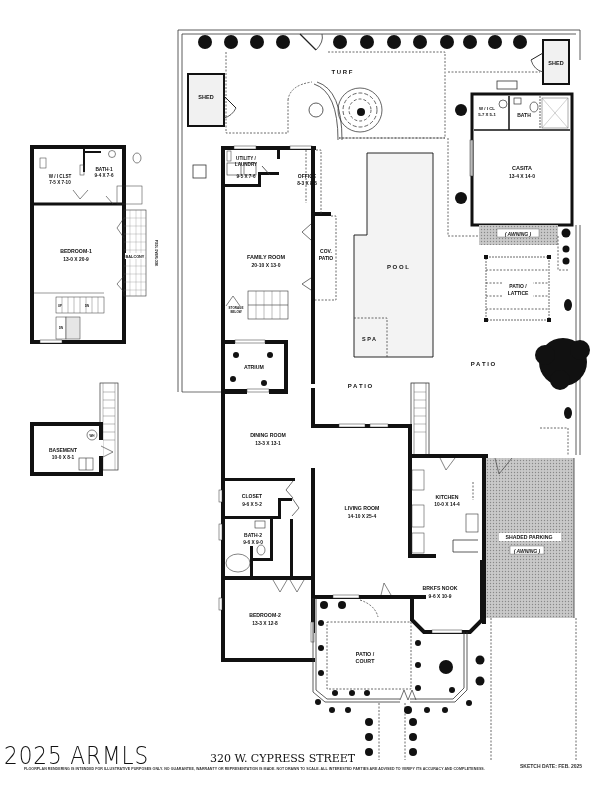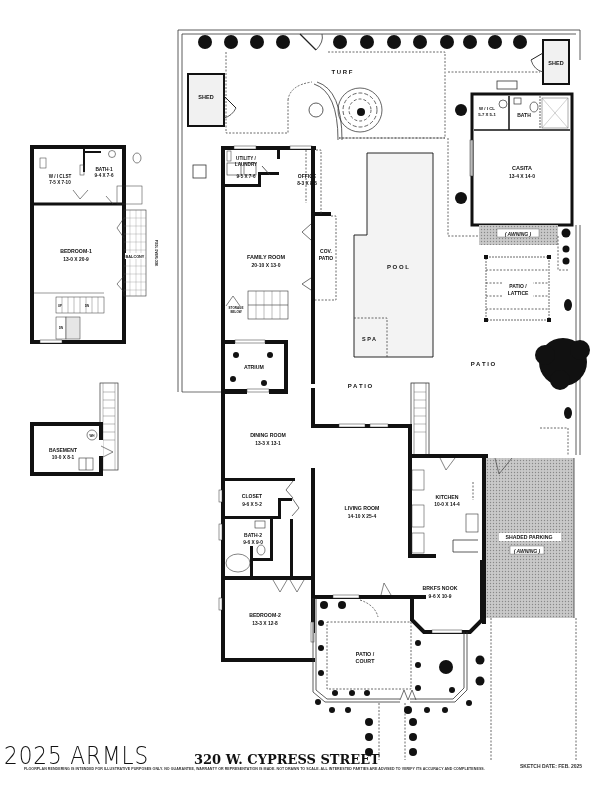--- a/index.html
+++ b/index.html
@@ -5,21 +5,21 @@
   html,body{margin:0;padding:0;background:#fff;}
   body{width:612px;height:792px;position:relative;overflow:hidden;font-family:"Liberation Sans",sans-serif;}
   svg{position:absolute;left:0;top:0;}
   .lbl{font-family:"Liberation Sans",sans-serif;font-weight:bold;fill:#111;text-anchor:middle;}
   .wall{fill:#111;}
   .thin{fill:none;stroke:#333;stroke-width:0.8;}
   .dash{fill:none;stroke:#444;stroke-width:0.8;stroke-dasharray:2,1.5;}
   .shade{fill:url(#hatch);}
   .bush{fill:#111;}
   #footer-brand{position:absolute;left:4px;top:742px;font-family:"DejaVu Sans",sans-serif;font-size:24px;letter-spacing:1px;font-weight:300;color:#111;transform:scaleX(0.9);transform-origin:left;}
-  #footer-address{position:absolute;left:194px;top:752px;font-family:"DejaVu Serif",serif;font-weight:bold;font-size:13px;color:#111;}
+  #footer-address{position:absolute;left:210px;top:752px;font-family:"DejaVu Serif",serif;font-weight:normal;font-size:11px;color:#111;}
   #footer-disclaimer{position:absolute;left:24px;top:767px;font-family:"Liberation Sans",sans-serif;font-size:3.6px;font-weight:bold;color:#333;white-space:nowrap;letter-spacing:0.05px;}
   #footer-sketch{position:absolute;left:520px;top:763px;font-family:"Liberation Sans",sans-serif;font-size:5px;font-weight:bold;color:#333;white-space:nowrap;}
 </style>
 </head>
 <body>
 
 <svg width="612" height="792" viewBox="0 0 612 792" xmlns="http://www.w3.org/2000/svg">
   <defs>
     <pattern id="hatch" width="3" height="3" patternUnits="userSpaceOnUse">
       <rect width="3" height="3" fill="#c9c9c9"></rect>

